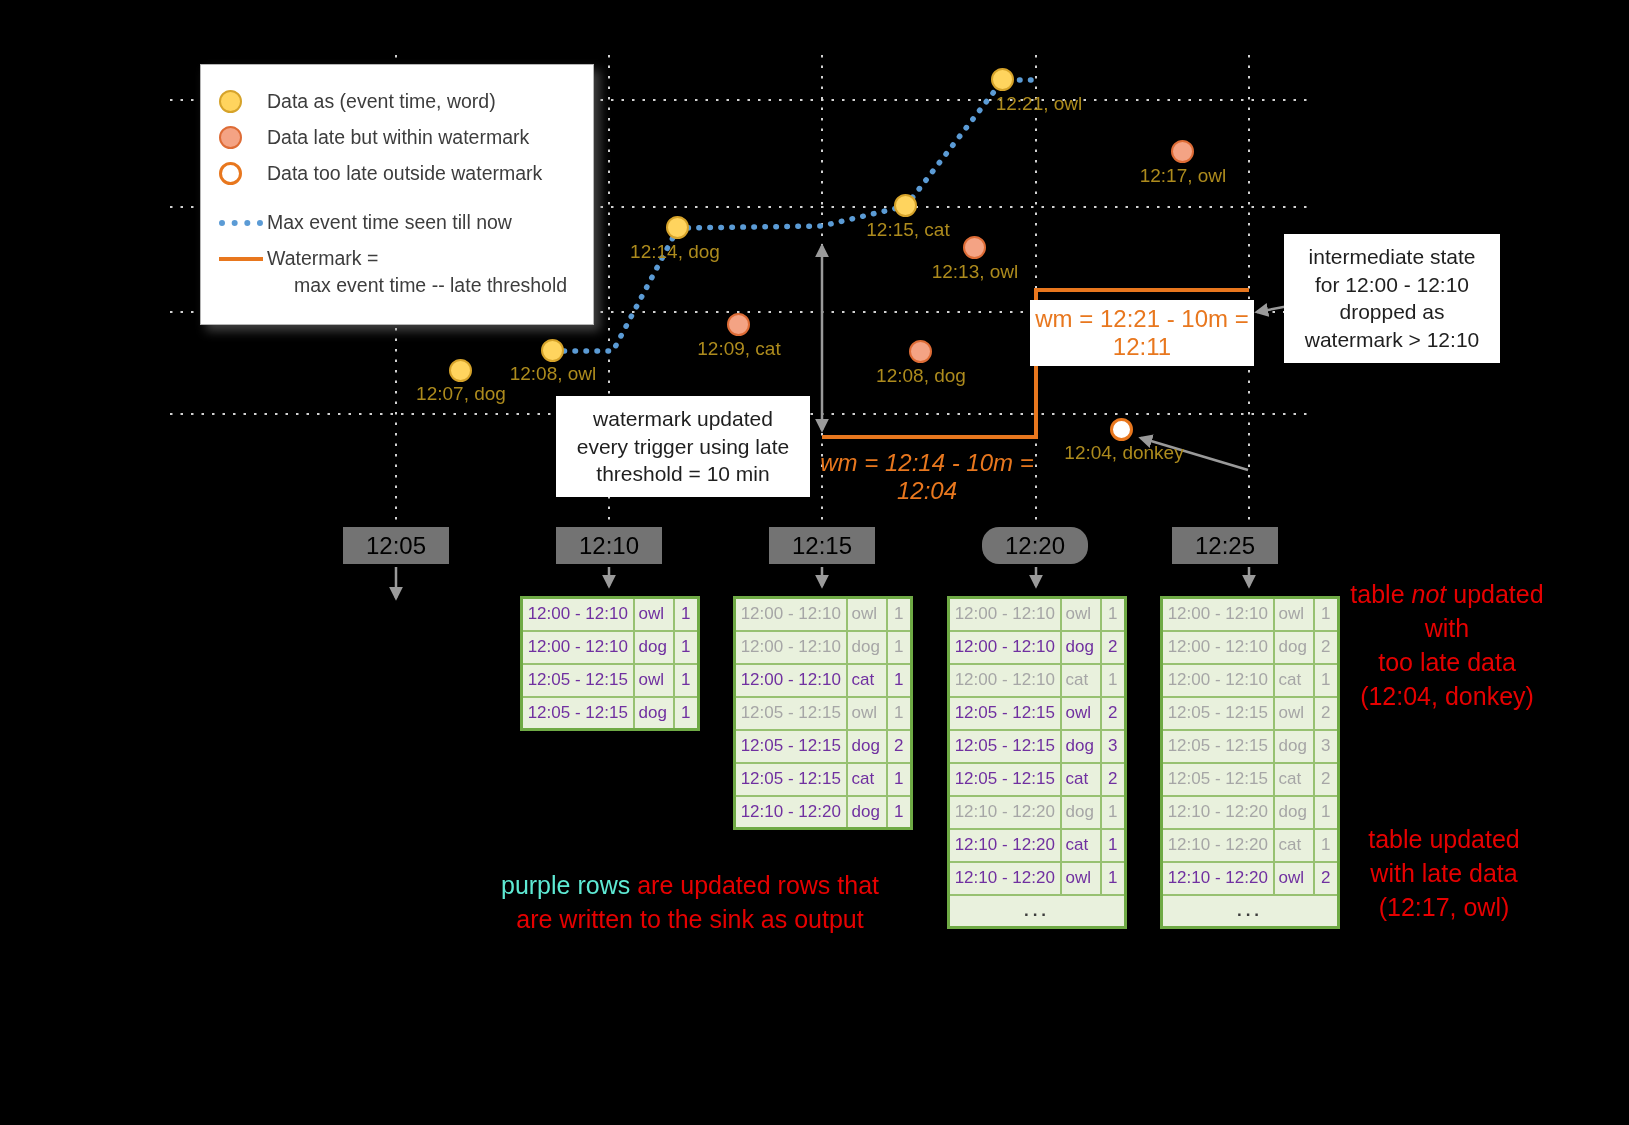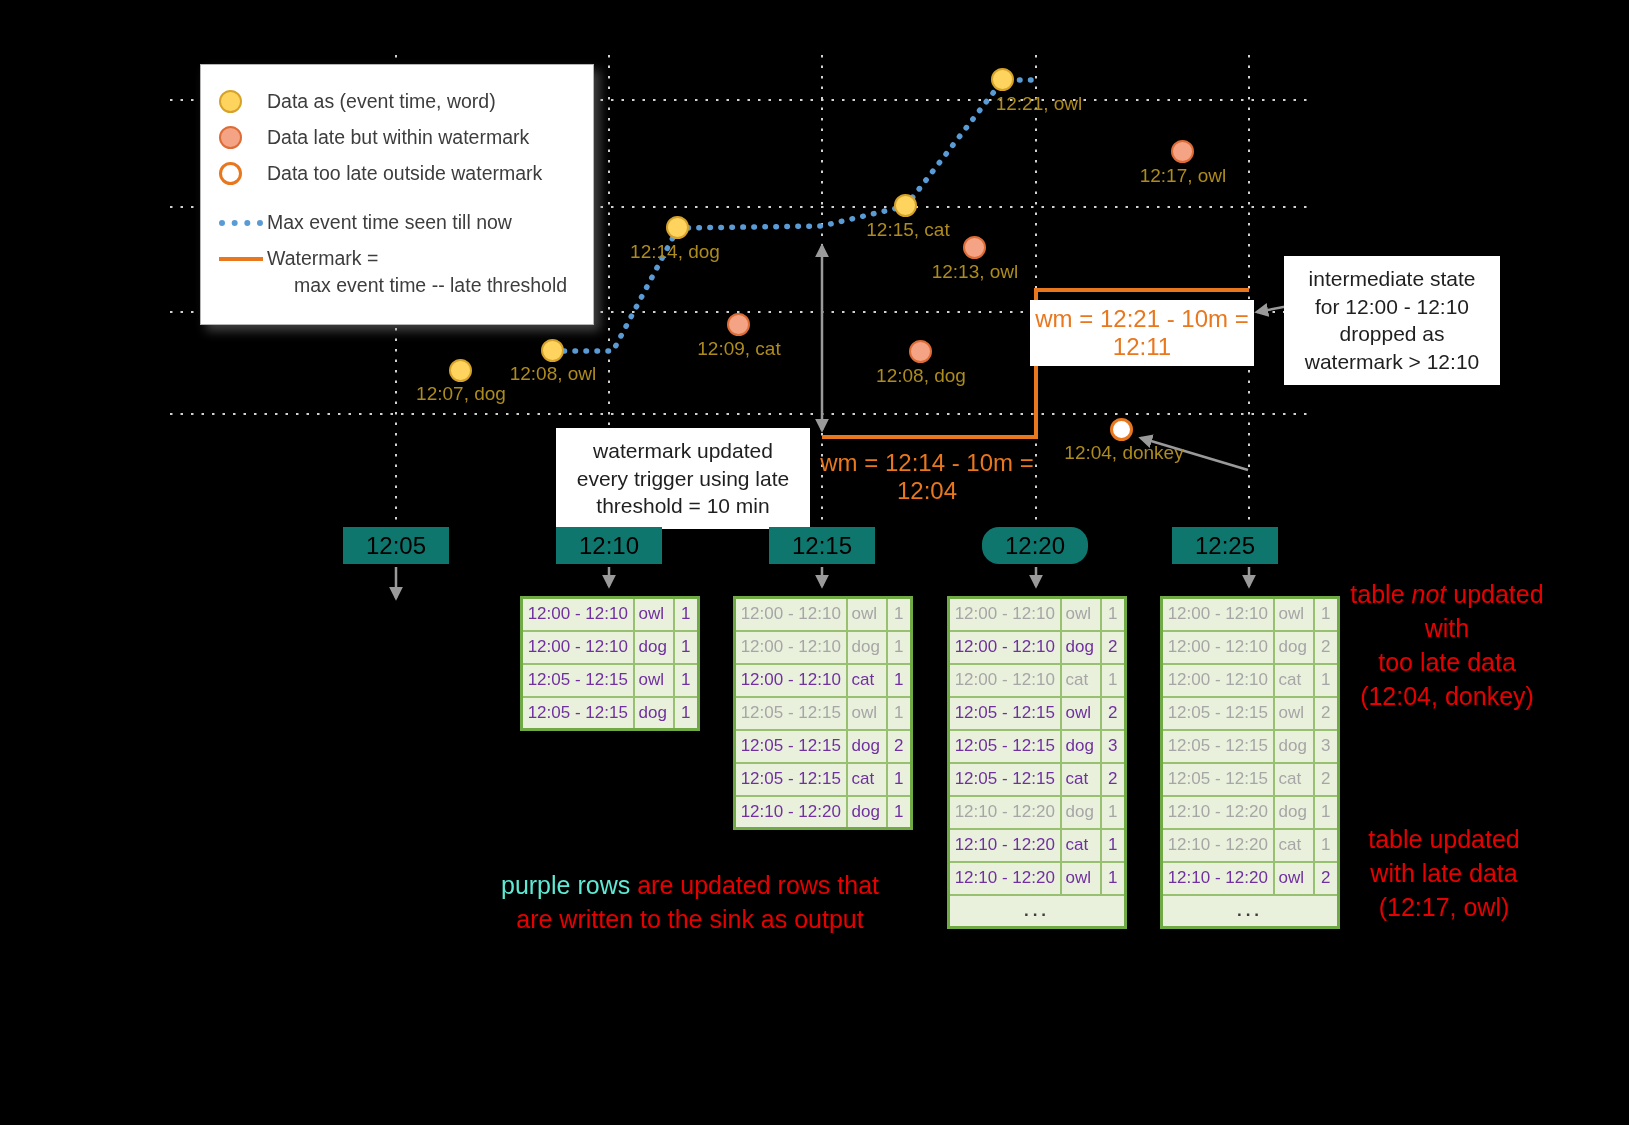--- a/index.html
+++ b/index.html
@@ -7,24 +7,24 @@
   #lines{position:absolute;left:0;top:0;}
   .layer{position:absolute;left:0;top:0;width:1629px;height:1125px;pointer-events:none;}
   .dot{position:absolute;width:23px;height:23px;border-radius:50%;box-sizing:border-box;}
   .dot.ontime{background:#ffd45e;border:2px solid #d6a32a;}
   .dot.late{background:#f4a384;border:2px solid #de6c36;}
   .dot.toolate{background:#fff;border:3px solid #e8771e;}
   .point-label{position:absolute;width:170px;text-align:center;font-size:19px;color:#ad8b1d;}
   .wm-label{position:absolute;width:224px;text-align:center;font-size:24px;color:#e8771e;}
   .wm-label.bg{background:#fff;padding:5px 0;}
   .callout{position:absolute;background:#fff;color:#1f1f1f;text-align:center;white-space:pre-line;font-size:21px;line-height:1.32;padding:9px 8px;}
-  #callout-watermark-updated{left:556px;top:396px;width:238px;margin-top:32px;}
-  #callout-intermediate-state{left:1284px;top:256px;width:200px;}
+  #callout-watermark-updated{left:556px;top:396px;width:238px;}
+  #callout-intermediate-state{left:1284px;top:234px;width:200px;}
   #callout-too-late{left:1240px;top:438px;width:214px;}
-  .time-box{position:absolute;top:527px;width:106px;height:37px;background:#0f766e;color:#000;font-size:24px;line-height:37px;text-align:center;}
+  .time-box{position:absolute;top:527px;width:106px;height:37px;background:#737373;color:#000;font-size:24px;line-height:37px;text-align:center;}
   .rtable{position:absolute;top:596px;}
   .rtable table{border-collapse:collapse;border:3px solid #6faa45;}
   .rtable td{border:2px solid #97c171;background:#e9f1dd;font-size:17px;height:33px;padding:0 4px;box-sizing:border-box;}
   .rtable td.window{width:112px;text-align:center;}
   .rtable td.word{width:40px;text-align:left;}
   .rtable td.count{width:25px;text-align:center;}
   tr.updated td{color:#7030a0;}
   tr.stale td{color:#a6a6a6;}
   tr.more td{color:#3c3c3c;text-align:center;letter-spacing:4px;font-weight:bold;}
   .note{position:absolute;color:#e60000;font-size:25px;line-height:1.36;text-align:center;}
@@ -133,21 +133,21 @@
       <div class="dot late" style="left: 727px; top: 313px;"></div>
       <div class="point-label" style="left: 654px; top: 338px;">12:09, cat</div>
       <div class="dot late" style="left: 963px; top: 236px;"></div>
       <div class="point-label" style="left: 890px; top: 261px;">12:13, owl</div>
       <div class="dot late" style="left: 909px; top: 340px;"></div>
       <div class="point-label" style="left: 836px; top: 365px;">12:08, dog</div>
       <div class="dot late" style="left: 1171px; top: 140px;"></div>
       <div class="point-label" style="left: 1098px; top: 165px;">12:17, owl</div>
       <div class="dot toolate" style="left: 1110px; top: 418px;"></div>
       <div class="point-label" style="left: 1039px; top: 442px;">12:04, donkey</div>
-      <div class="wm-label" style="left: 815px; top: 449px;">wm = 12:14 - 10m = 12:04</div>
+      <div class="wm-label" style="left: 815px; top: 449px; font-style: italic;">wm = 12:14 - 10m = 12:04</div>
       <div class="wm-label bg" style="left: 1030px; top: 300px;">wm = 12:21 - 10m = 12:11</div>
     </div>
 
   <div class="callout" id="callout-watermark-updated">watermark updated
 every trigger using late
 threshold = 10 min</div>
   <div class="callout" id="callout-intermediate-state">intermediate state
 for 12:00 - 12:10
 dropped as
 watermark &gt; 12:10</div>

